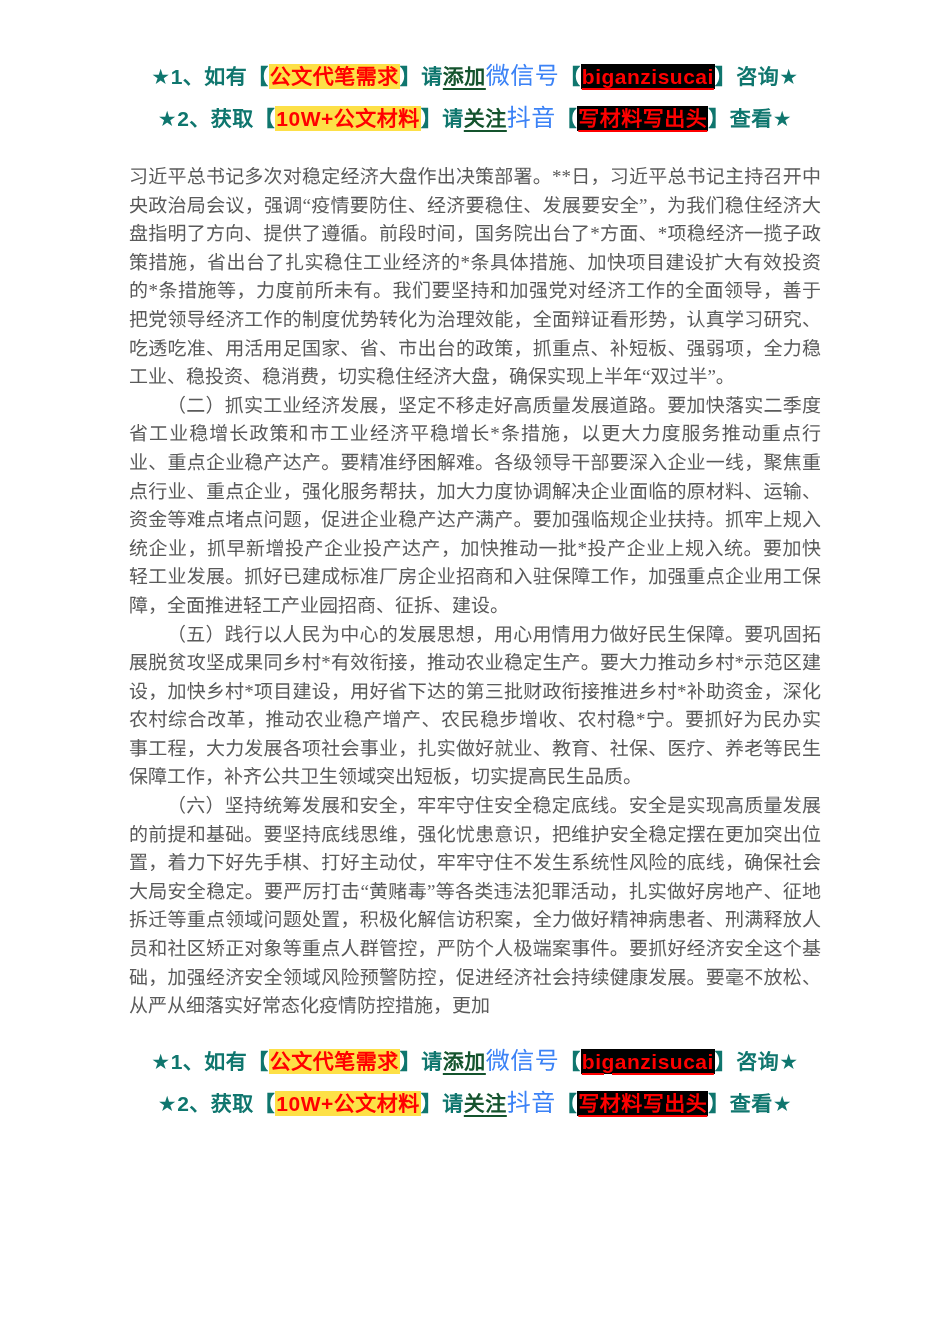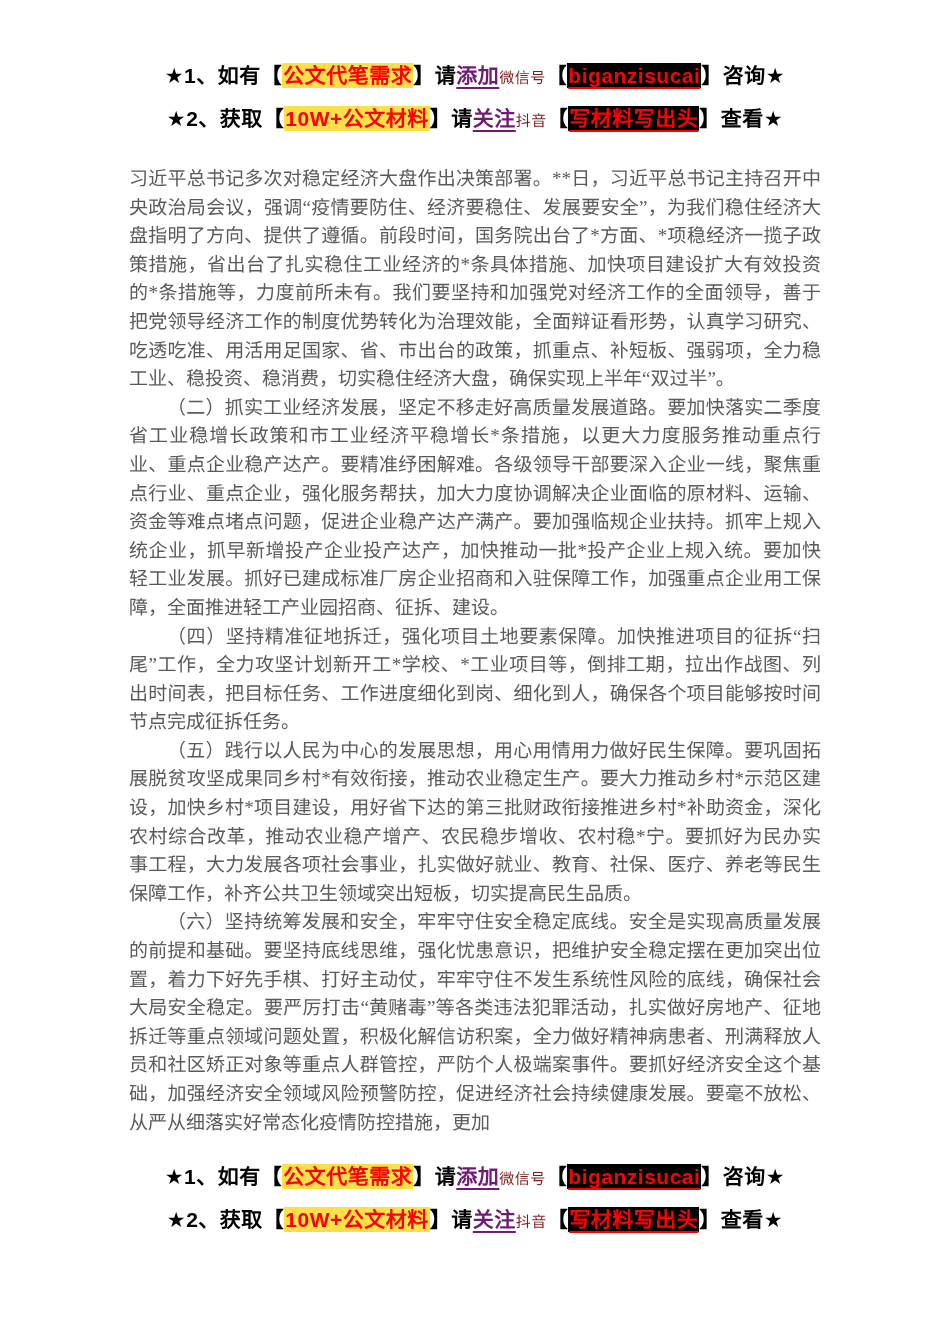--- a/index.html
+++ b/index.html
@@ -24,31 +24,31 @@
   .promo-header { padding-top: 62px; }
   .promo-footer { margin-top: 26px; padding-bottom: 80px; }
   .promo-line {
     font-size: 21px;
     font-weight: 700;
     line-height: 28px;
     margin: 0 0 13px 0;
     letter-spacing: 0.5px;
     white-space: nowrap;
   }
-  .b  { color: #000000; }
+  .b  { color: #0f766e; }
   .bu {
-    color: #701a75;
+    color: #14532d;
     text-decoration: underline;
     text-decoration-thickness: 2px;
     text-underline-offset: 4px;
   }
   .rg {
-    color: #7f1d1d;
+    color: #3b82f6;
     font-weight: 400;
-    font-size: 15px;
+    font-size: 24px;
   }
   .hl {
     color: #ff0000;
     background: #fde047;
     padding: 1px 1px;
   }
   .hlu {
     color: #ff0000;
     background: #000000;
     padding: 1px 1px;
@@ -80,21 +80,20 @@
       <span class="b">★1、如有【</span><span class="hl">公文代笔需求</span><span class="b">】请</span><span class="bu">添加</span><span class="rg">微信号</span><span class="b">【</span><span class="hlu">biganzisucai</span><span class="b">】咨询★</span>
     </p>
     <p class="promo-line">
       <span class="b">★2、获取【</span><span class="hl">10W+公文材料</span><span class="b">】请</span><span class="bu">关注</span><span class="rg">抖音</span><span class="b">【</span><span class="hlu">写材料写出头</span><span class="b">】查看★</span>
     </p>
   </div>
 
   <div class="content">
     <p class="para">习近平总书记多次对稳定经济大盘作出决策部署。**日，习近平总书记主持召开中央政治局会议，强调“疫情要防住、经济要稳住、发展要安全”，为我们稳住经济大盘指明了方向、提供了遵循。前段时间，国务院出台了*方面、*项稳经济一揽子政策措施，省出台了扎实稳住工业经济的*条具体措施、加快项目建设扩大有效投资的*条措施等，力度前所未有。我们要坚持和加强党对经济工作的全面领导，善于把党领导经济工作的制度优势转化为治理效能，全面辩证看形势，认真学习研究、吃透吃准、用活用足国家、省、市出台的政策，抓重点、补短板、强弱项，全力稳工业、稳投资、稳消费，切实稳住经济大盘，确保实现上半年“双过半”。</p>
     <p class="para indent">（二）抓实工业经济发展，坚定不移走好高质量发展道路。要加快落实二季度省工业稳增长政策和市工业经济平稳增长*条措施，以更大力度服务推动重点行业、重点企业稳产达产。要精准纾困解难。各级领导干部要深入企业一线，聚焦重点行业、重点企业，强化服务帮扶，加大力度协调解决企业面临的原材料、运输、资金等难点堵点问题，促进企业稳产达产满产。要加强临规企业扶持。抓牢上规入统企业，抓早新增投产企业投产达产，加快推动一批*投产企业上规入统。要加快轻工业发展。抓好已建成标准厂房企业招商和入驻保障工作，加强重点企业用工保障，全面推进轻工产业园招商、征拆、建设。</p>
-    <p class="para indent">（四）坚持精准征地拆迁，强化项目土地要素保障。加快推进项目的征拆“扫尾”工作，全力攻坚计划新开工*学校、*工业项目等，倒排工期，拉出作战图、列出时间表，把目标任务、工作进度细化到岗、细化到人，确保各个项目能够按时间节点完成征拆任务。</p>
     <p class="para indent">（五）践行以人民为中心的发展思想，用心用情用力做好民生保障。要巩固拓展脱贫攻坚成果同乡村*有效衔接，推动农业稳定生产。要大力推动乡村*示范区建设，加快乡村*项目建设，用好省下达的第三批财政衔接推进乡村*补助资金，深化农村综合改革，推动农业稳产增产、农民稳步增收、农村稳*宁。要抓好为民办实事工程，大力发展各项社会事业，扎实做好就业、教育、社保、医疗、养老等民生保障工作，补齐公共卫生领域突出短板，切实提高民生品质。</p>
     <p class="para indent">（六）坚持统筹发展和安全，牢牢守住安全稳定底线。安全是实现高质量发展的前提和基础。要坚持底线思维，强化忧患意识，把维护安全稳定摆在更加突出位置，着力下好先手棋、打好主动仗，牢牢守住不发生系统性风险的底线，确保社会大局安全稳定。要严厉打击“黄赌毒”等各类违法犯罪活动，扎实做好房地产、征地拆迁等重点领域问题处置，积极化解信访积案，全力做好精神病患者、刑满释放人员和社区矫正对象等重点人群管控，严防个人极端案事件。要抓好经济安全这个基础，加强经济安全领域风险预警防控，促进经济社会持续健康发展。要毫不放松、从严从细落实好常态化疫情防控措施，更加</p>
   </div>
 
   <div class="promo promo-footer">
     <p class="promo-line">
       <span class="b">★1、如有【</span><span class="hl">公文代笔需求</span><span class="b">】请</span><span class="bu">添加</span><span class="rg">微信号</span><span class="b">【</span><span class="hlu">biganzisucai</span><span class="b">】咨询★</span>
     </p>
     <p class="promo-line">
       <span class="b">★2、获取【</span><span class="hl">10W+公文材料</span><span class="b">】请</span><span class="bu">关注</span><span class="rg">抖音</span><span class="b">【</span><span class="hlu">写材料写出头</span><span class="b">】查看★</span>

